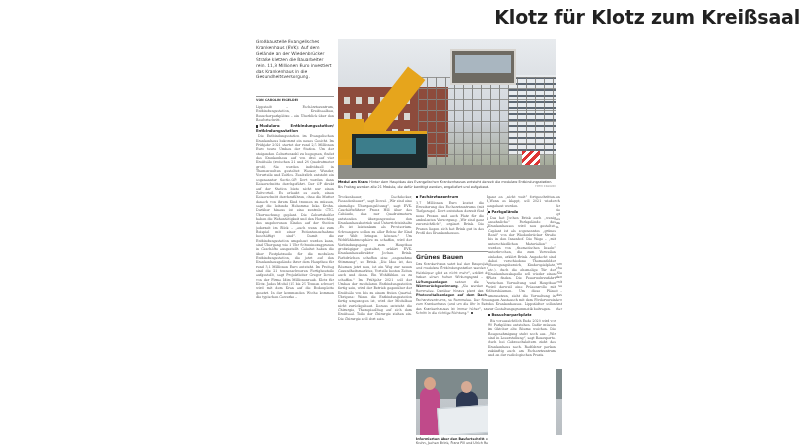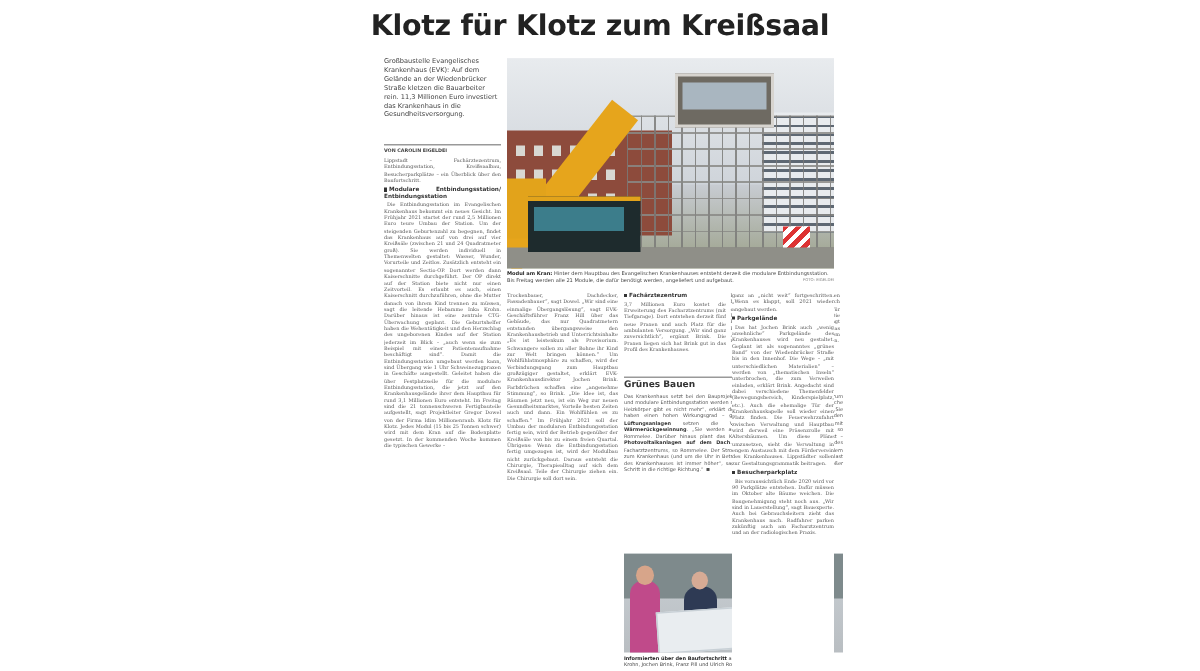--- a/index.html
+++ b/index.html
@@ -1,17 +1,17 @@
 <!DOCTYPE html>
 <html><head>
 <meta charset="utf-8">
 <style>
   html, body { margin: 0; padding: 0; background: #ffffff; }
   body { width: 800px; height: 447px; position: relative; overflow: hidden; font-family: "DejaVu Serif", serif; color: #2a2a2a; }
-  .headline { position: absolute; left: 0; width: 800px; top: 6px; text-align: center; font-family: "DejaVu Sans", sans-serif; font-weight: bold; font-size: 19px; color: #222; letter-spacing: -0.2px; }
+  .headline { position: absolute; left: 0; width: 800px; top: 6px; text-align: right; font-family: "DejaVu Sans", sans-serif; font-weight: bold; font-size: 19px; color: #222; letter-spacing: -0.2px; }
   .page { position: absolute; left: 256px; top: 39px; width: 300px; height: 408px; }
   .col { position: absolute; font-size: 3.3px; line-height: 4.35px; text-align: justify; color: #555; overflow: hidden; }
   .col p { margin: 0; text-indent: 2px; }
   .teaser { position: absolute; left: 0; top: 0; width: 78px; font-family: "DejaVu Sans", sans-serif; font-size: 4.4px; line-height: 5.9px; color: #444; }
   .byline { position: absolute; left: 0; top: 59px; width: 78px; font-family: "DejaVu Sans", sans-serif; font-weight: bold; font-size: 3.2px; color: #444; }
   .rule { position: absolute; height: 0; border-top: 0.6px solid #999; }
   .subhead { font-family: "DejaVu Sans", sans-serif; font-weight: bold; color: #333; font-size: 3.8px; line-height: 4.5px; margin: 2px 0 1px 0; text-indent: 0 !important; }
   .subhead .sq { display: inline-block; width: 2.4px; height: 2.4px; background: #333; margin-right: 1px; vertical-align: middle; }
   .photo-main { position: absolute; left: 82px; top: 0; width: 218px; height: 140px; overflow: hidden; background: linear-gradient(#d9dde3, #c8ccd2 60%, #9aa088); }
   .photo-main .sky { position: absolute; left: 0; top: 0; width: 100%; height: 60%; background: linear-gradient(#e8ebee, #cfd4da); }

